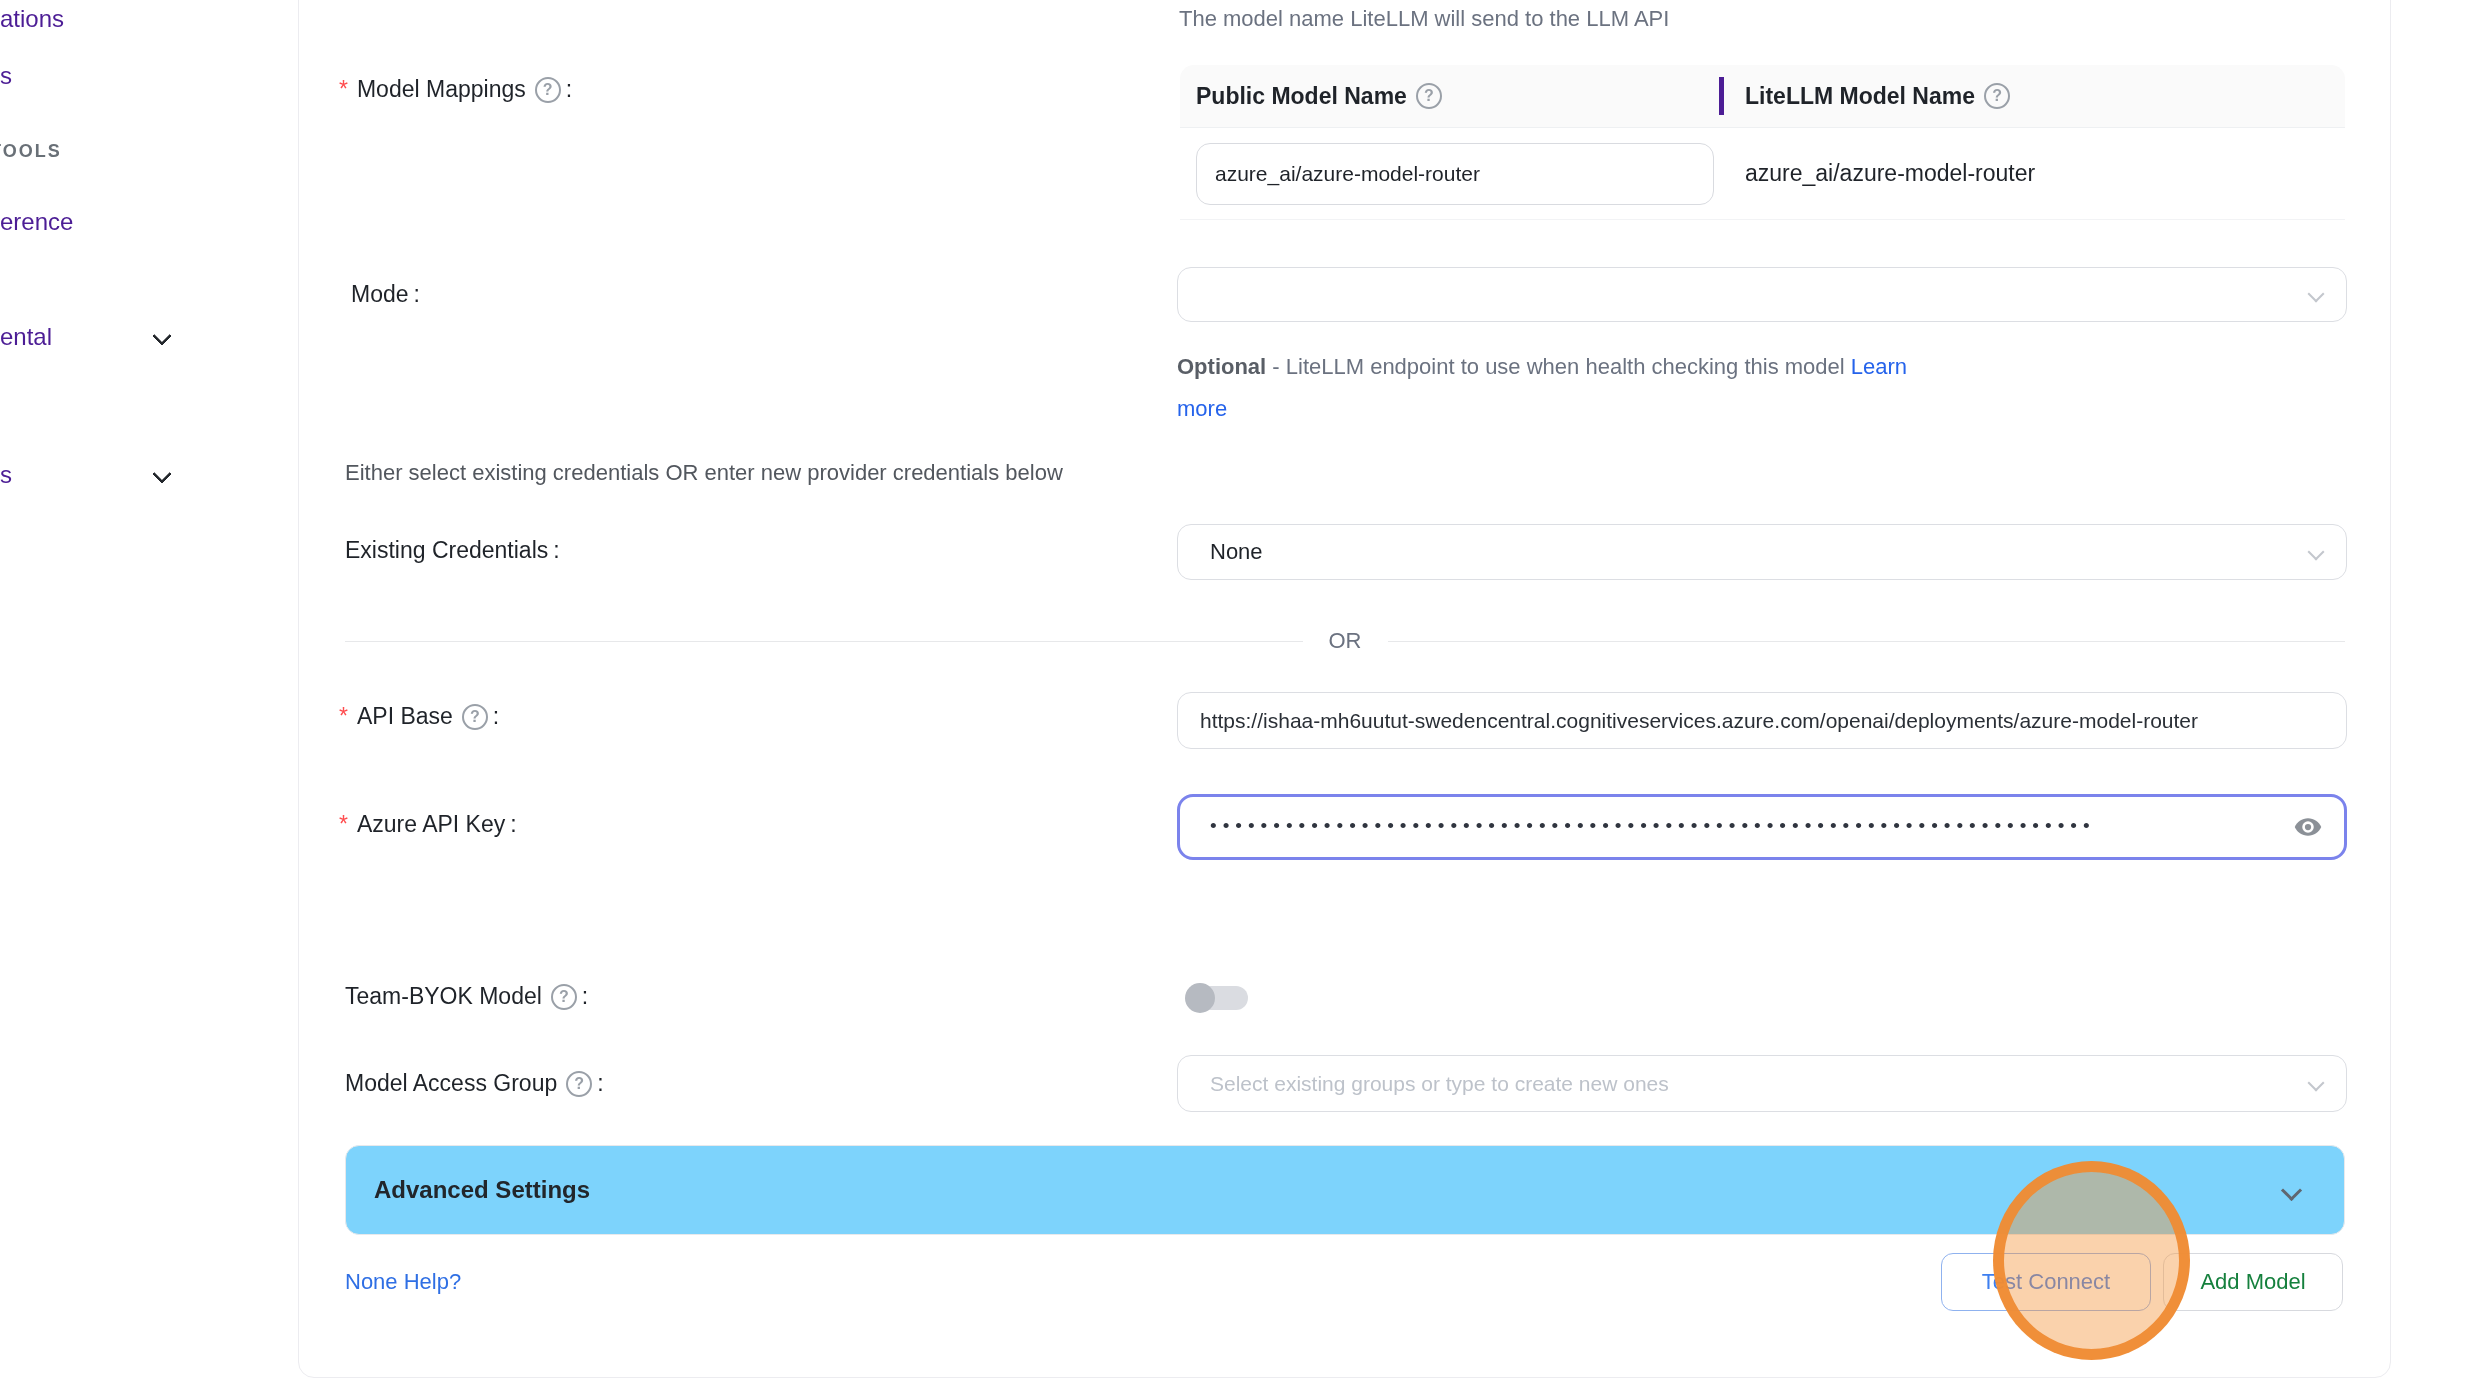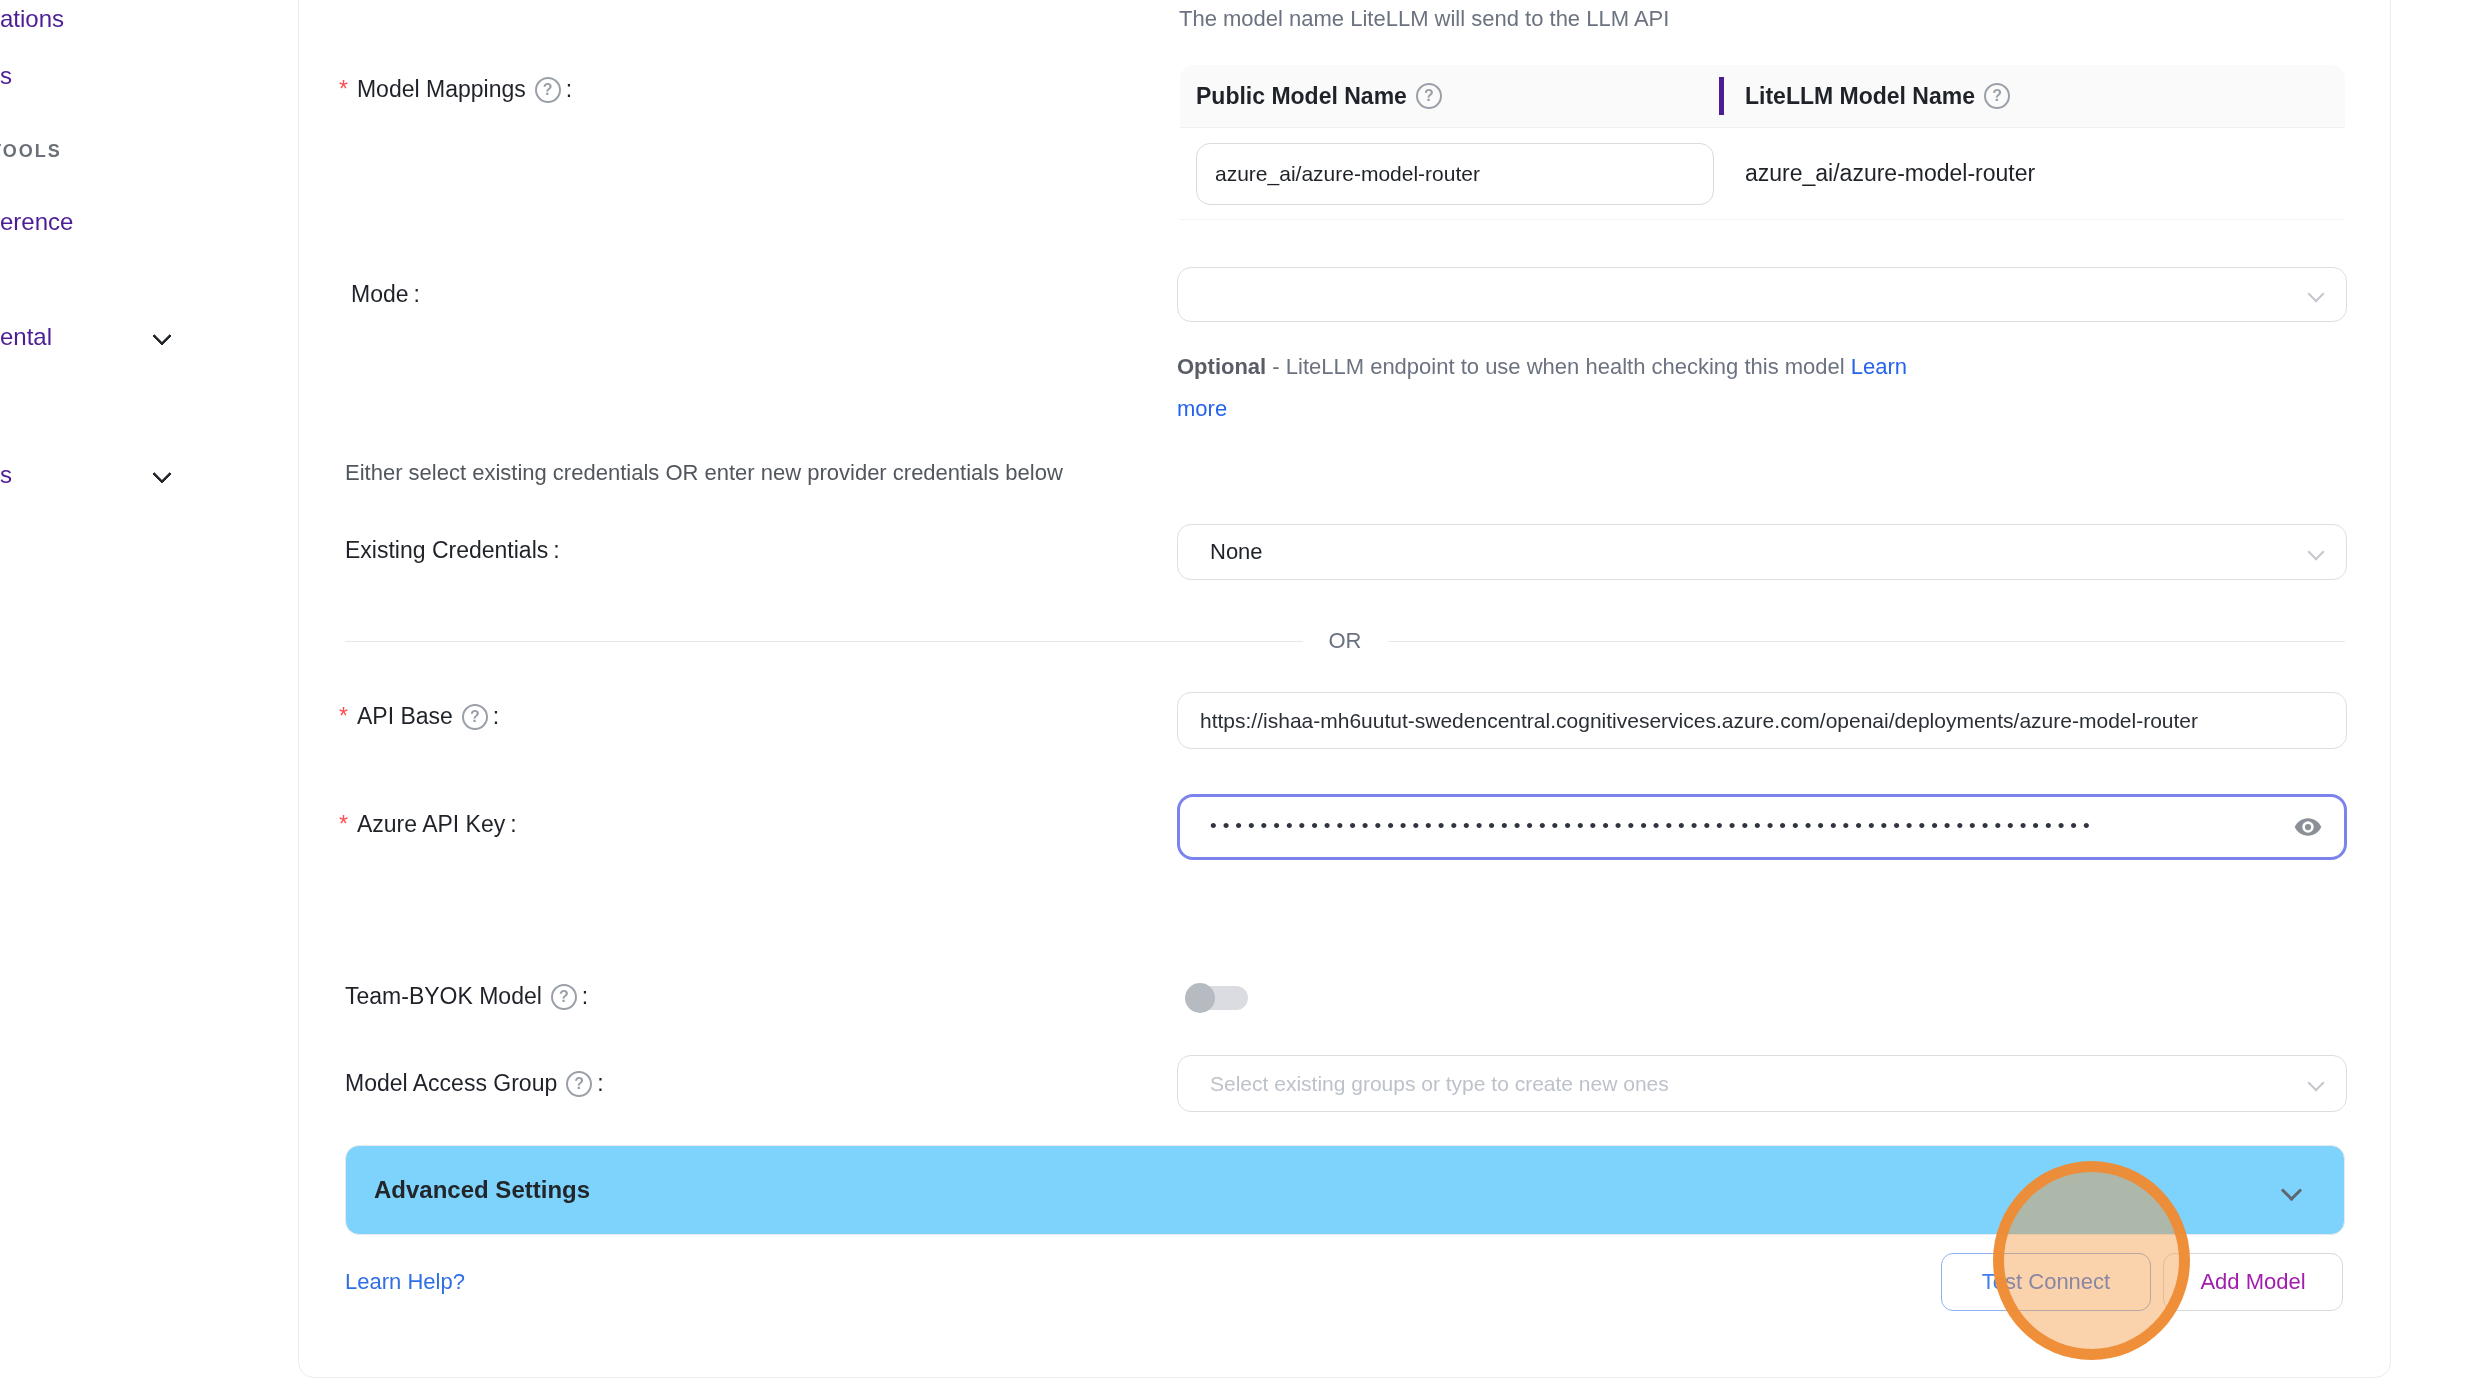--- a/index.html
+++ b/index.html
@@ -82,21 +82,21 @@
   .adv-chev { position:relative; width:18px; height:18px; }
   .adv-chev::before { content:""; position:absolute; left:2px; top:2px; width:12px; height:12px;
       border-left:3px solid #5f6670; border-bottom:3px solid #5f6670; transform:rotate(-45deg); }
 
   
   .link { color:#2f6fe4; font-size:22px; cursor:pointer; }
   .btn { position:absolute; top:1253px; height:58px; border-radius:12px; background:#fff;
          font-size:22px; display:flex; align-items:center; justify-content:center;
          cursor:pointer; font-family:"Liberation Sans", sans-serif; }
   .btn-test { left:1643px; width:210px; border:1px solid #8fb2ef; color:#3d7ff0; }
-  .btn-add  { left:1865px; width:180px; border:1px solid #d7d9de; color:#a21caf; }
+  .btn-add  { left:1865px; width:180px; border:1px solid #d7d9de; color:#15803d; }
 
   
   .highlight-circle { position:absolute; left:1993px; top:1161px; width:197px; height:199px;
       border-radius:50%; border:11px solid rgba(239,139,51,0.95);
       background:rgba(244,148,58,0.42); z-index:20; pointer-events:none; }
 
   .bold-gray { font-weight:700; color:#595e66; }
   a.inline-link { color:#2563eb; text-decoration:none; cursor:pointer; }
 </style>
 </head>
@@ -218,18 +218,18 @@
   <div class="select" style="top:1055px; height:57px;">
     <span class="placeholder">Select existing groups or type to create new ones</span>
     <span class="chev"></span>
   </div>
 
   <div class="abs adv-panel">
     <div class="adv-title">Advanced Settings</div>
     <span class="adv-chev"></span>
   </div>
 
-  <div class="abs link" style="left:47px; top:1269px;">Learn Help?</div>
+  <div class="abs link" style="left:47px; top:1269px;">None Help?</div>
   <button class="btn btn-test">Test Connect</button>
   <button class="btn btn-add">Add Model</button>
 </div>
 
 <div class="highlight-circle"></div>
 
 </body></html>

